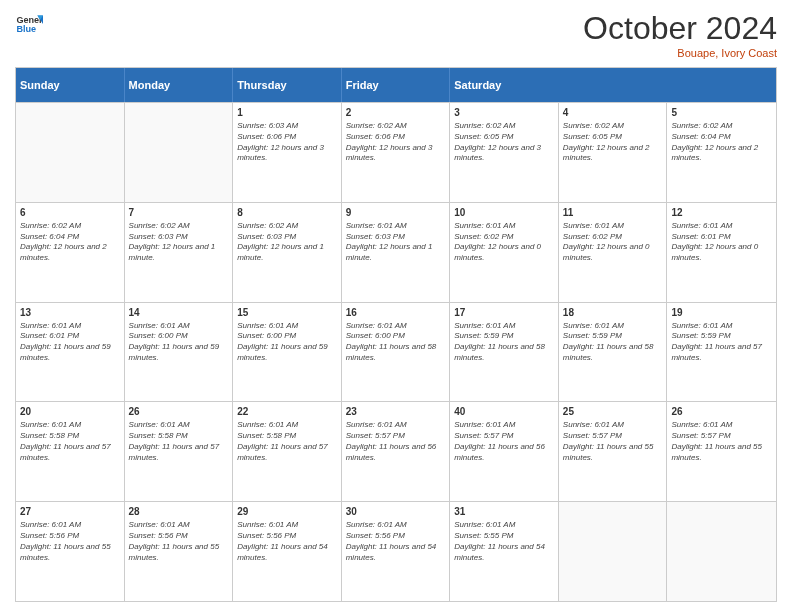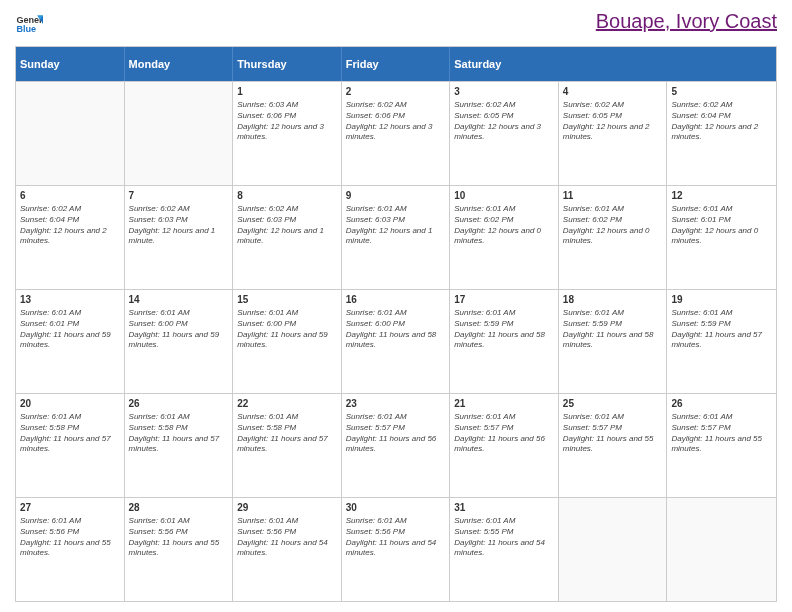--- a/index.html
+++ b/index.html
@@ -34,23 +34,22 @@
     }
     .title-area {
       text-align: right;
     }
     .month-title {
       font-size: 32px;
       font-weight: normal;
       color: #333;
     }
     .subtitle {
-      font-size: 20px;
-      color: #701a75;
-      text-decoration: underline;
+      font-size: 11px;
+      color: #c2410c;
     }
     .calendar {
       flex: 1;
       display: flex;
       flex-direction: column;
       border: 1px solid #ccc;
     }
     .cal-header {
       display: grid;
       grid-template-columns: repeat(7, 1fr);
@@ -112,20 +111,21 @@
   <div class="header">
     <div class="logo">
       <svg class="logo-icon" viewBox="0 0 40 40">
         <text x="2" y="18" font-size="13" font-weight="bold" fill="#333" font-family="Arial">General</text>
         <text x="2" y="32" font-size="13" font-weight="bold" fill="#1a73c9" font-family="Arial">Blue</text>
         <polygon points="32,8 40,8 40,20 32,8" fill="#1a73c9"></polygon>
         <polygon points="32,8 40,8 36,14" fill="#2d9bdc"></polygon>
       </svg>
     </div>
     <div class="title-area">
+      <div class="month-title">October 2024</div>
       <div class="subtitle">Bouape, Ivory Coast</div>
     </div>
   </div>
 
   <div class="calendar">
     <div class="cal-header">
     <div class="cal-header-cell">Sunday</div>
         <div class="cal-header-cell">Monday</div>
         <div class="cal-header-cell">Thursday</div>
         <div class="cal-header-cell">Friday</div>
@@ -227,21 +227,21 @@
           </div>
           <div class="cal-cell">
             <span class="day-num">22</span>
             <div class="cell-text">Sunrise: 6:01 AM<br>Sunset: 5:58 PM<br>Daylight: 11 hours and 57 minutes.</div>
           </div>
           <div class="cal-cell">
             <span class="day-num">23</span>
             <div class="cell-text">Sunrise: 6:01 AM<br>Sunset: 5:57 PM<br>Daylight: 11 hours and 56 minutes.</div>
           </div>
           <div class="cal-cell">
-            <span class="day-num">21</span>
+            <span class="day-num">40</span>
             <div class="cell-text">Sunrise: 6:01 AM<br>Sunset: 5:57 PM<br>Daylight: 11 hours and 56 minutes.</div>
           </div>
           <div class="cal-cell">
             <span class="day-num">25</span>
             <div class="cell-text">Sunrise: 6:01 AM<br>Sunset: 5:57 PM<br>Daylight: 11 hours and 55 minutes.</div>
           </div>
           <div class="cal-cell">
             <span class="day-num">26</span>
             <div class="cell-text">Sunrise: 6:01 AM<br>Sunset: 5:57 PM<br>Daylight: 11 hours and 55 minutes.</div>
           </div>

